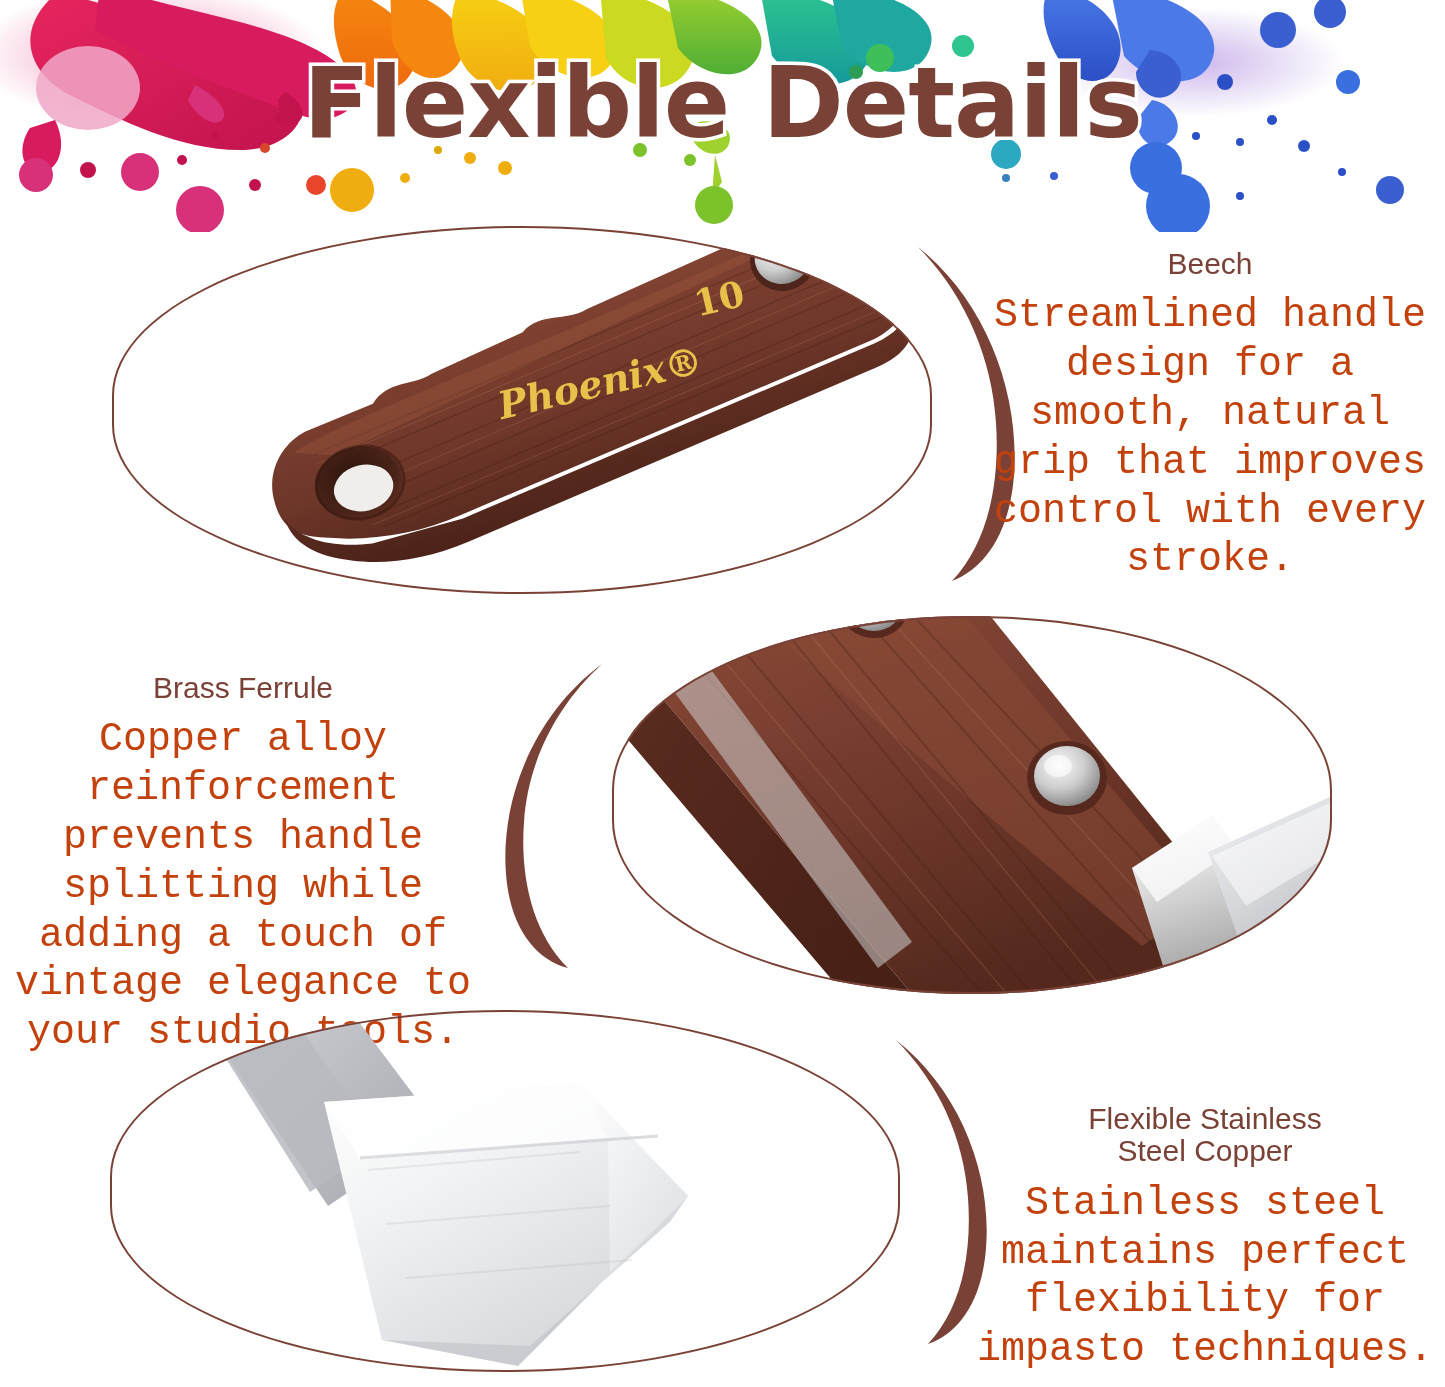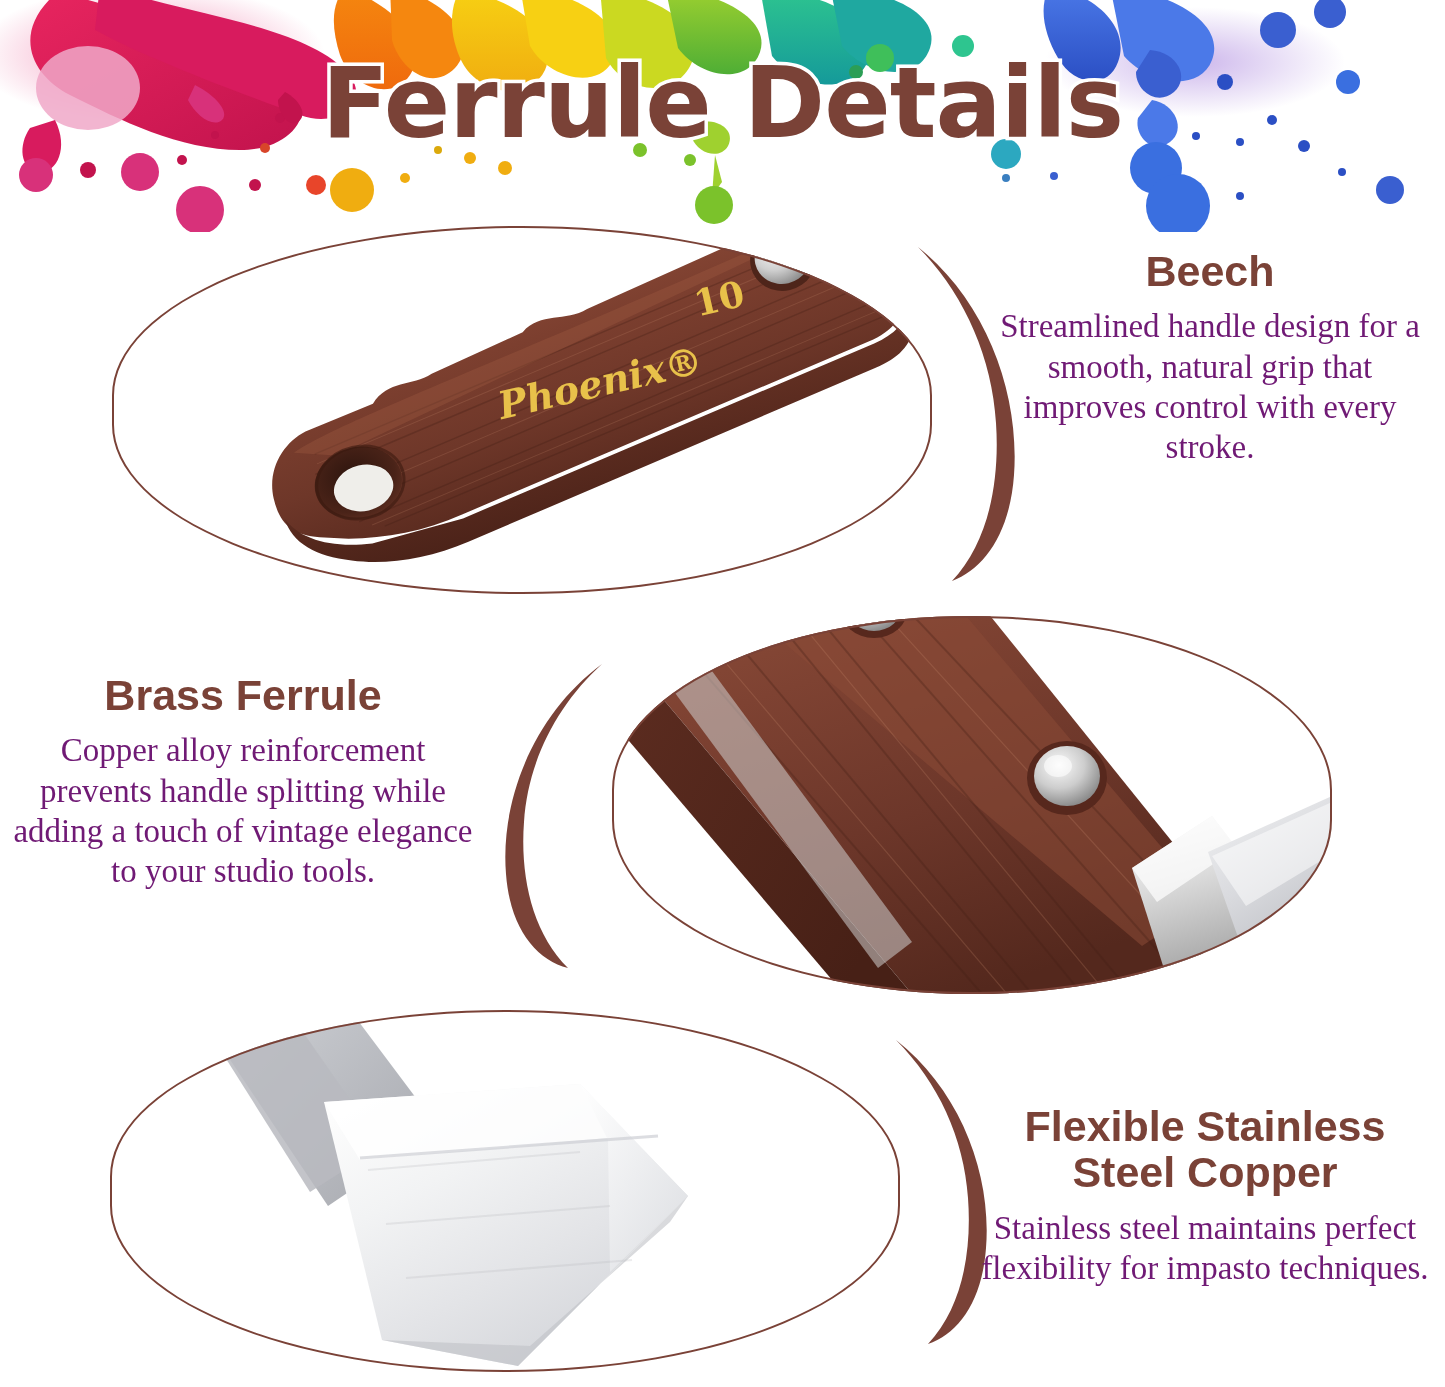--- a/index.html
+++ b/index.html
@@ -48,30 +48,30 @@
     border-radius:50%/46%;
     overflow:hidden;
   }
 
   
   .crescent{position:absolute;}
 
   
   .feature-head{
     color:#7a4237;
-    font-weight:bold;
-    font-size:43px;
+    font-weight:normal;
+    font-size:30px;
     line-height:1.08;
     font-family:"Liberation Sans", sans-serif;
   }
   .feature-body{
-    color:#701a75;
-    font-size:33px;
+    color:#c2410c;
+    font-size:40px;
     line-height:1.22;
-    font-family:Liberation Serif, serif;
+    font-family:Liberation Mono, monospace;
     margin-top:12px;
   }
   .txt-right{text-align:center;}
   .txt-left{text-align:center;}
 </style>
 </head>
 <body>
 
 <div id="splatter-band">
   <svg width="1445" height="232" viewBox="0 0 1445 232">
@@ -172,21 +172,21 @@
     <circle cx="1390" cy="190" r="14" fill="#3a5fd0"></circle>
     <circle cx="1272" cy="120" r="5" fill="#2b4fc4"></circle>
     <circle cx="1304" cy="146" r="6" fill="#2b4fc4"></circle>
     <circle cx="1240" cy="142" r="4" fill="#2b4fc4"></circle>
     <circle cx="1196" cy="136" r="4" fill="#2b4fc4"></circle>
     <circle cx="1342" cy="172" r="4" fill="#2b4fc4"></circle>
     <circle cx="1240" cy="196" r="4" fill="#2b4fc4"></circle>
   </svg>
 </div>
 
-<div id="page-title">Ferrule Details</div>
+<div id="page-title">Flexible Details</div>
 
 <div class="panel">
 
   <div class="oval-clip" style="left:112px;top:226px;width:820px;height:368px;">
     <svg width="820" height="368" viewBox="0 0 820 368">
       <defs>
         <linearGradient id="woodA" x1="0" y1="0" x2="0.25" y2="1">
           <stop offset="0%" stop-color="#8d4b38"></stop>
           <stop offset="35%" stop-color="#7c3f2f"></stop>
           <stop offset="70%" stop-color="#6e3729"></stop>

